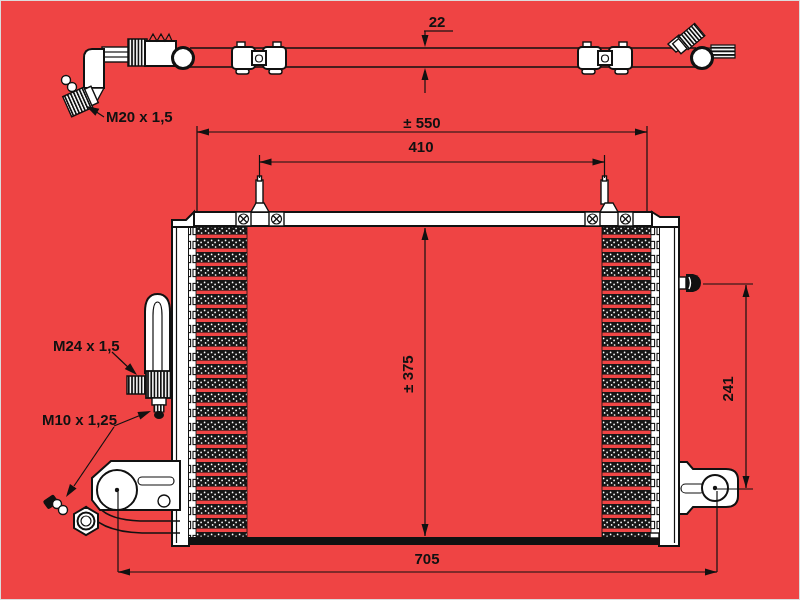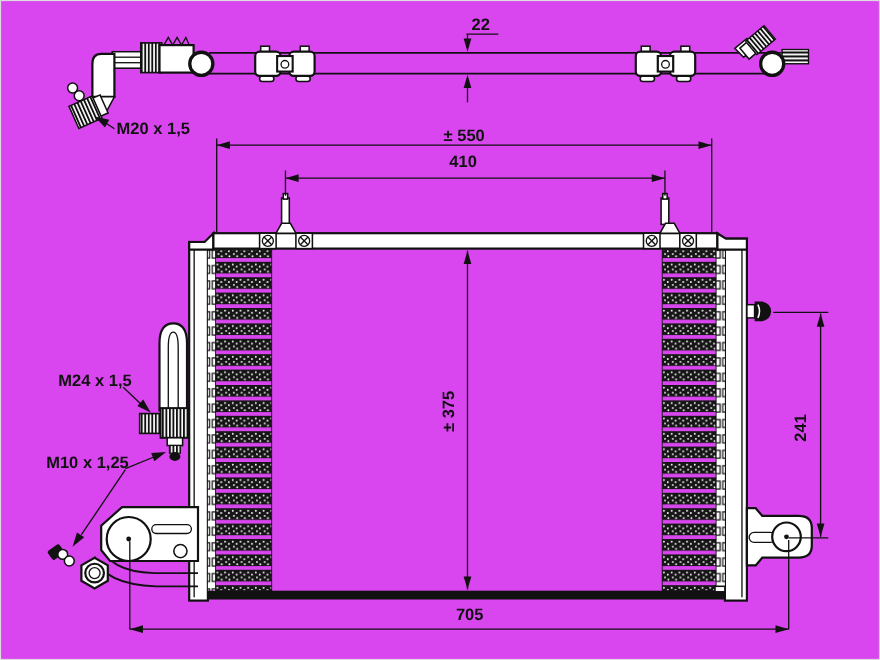--- a/index.html
+++ b/index.html
@@ -1,17 +1,17 @@
 <!DOCTYPE html>
 <html><head>
 <meta charset="utf-8">
 <style>
   html,body{margin:0;padding:0;background:#fff;}
   .page{
-    position:relative;width:798px;height:598px;background:#d946ef;
+    position:relative;width:798px;height:598px;background:#ef4444;
     border:1px solid #dcdcdc;overflow:hidden;
     font-family:"Liberation Sans", sans-serif;
   }
   svg text{
     font-family:"Liberation Sans", sans-serif;
     font-size:15px;font-weight:bold;fill:#111;
   }
   .thin{stroke:#111;stroke-width:1.2;fill:none;}
   .med{stroke:#111;stroke-width:1.6;fill:none;}
   .out{stroke:#111;stroke-width:2;fill:#ffffff;}

